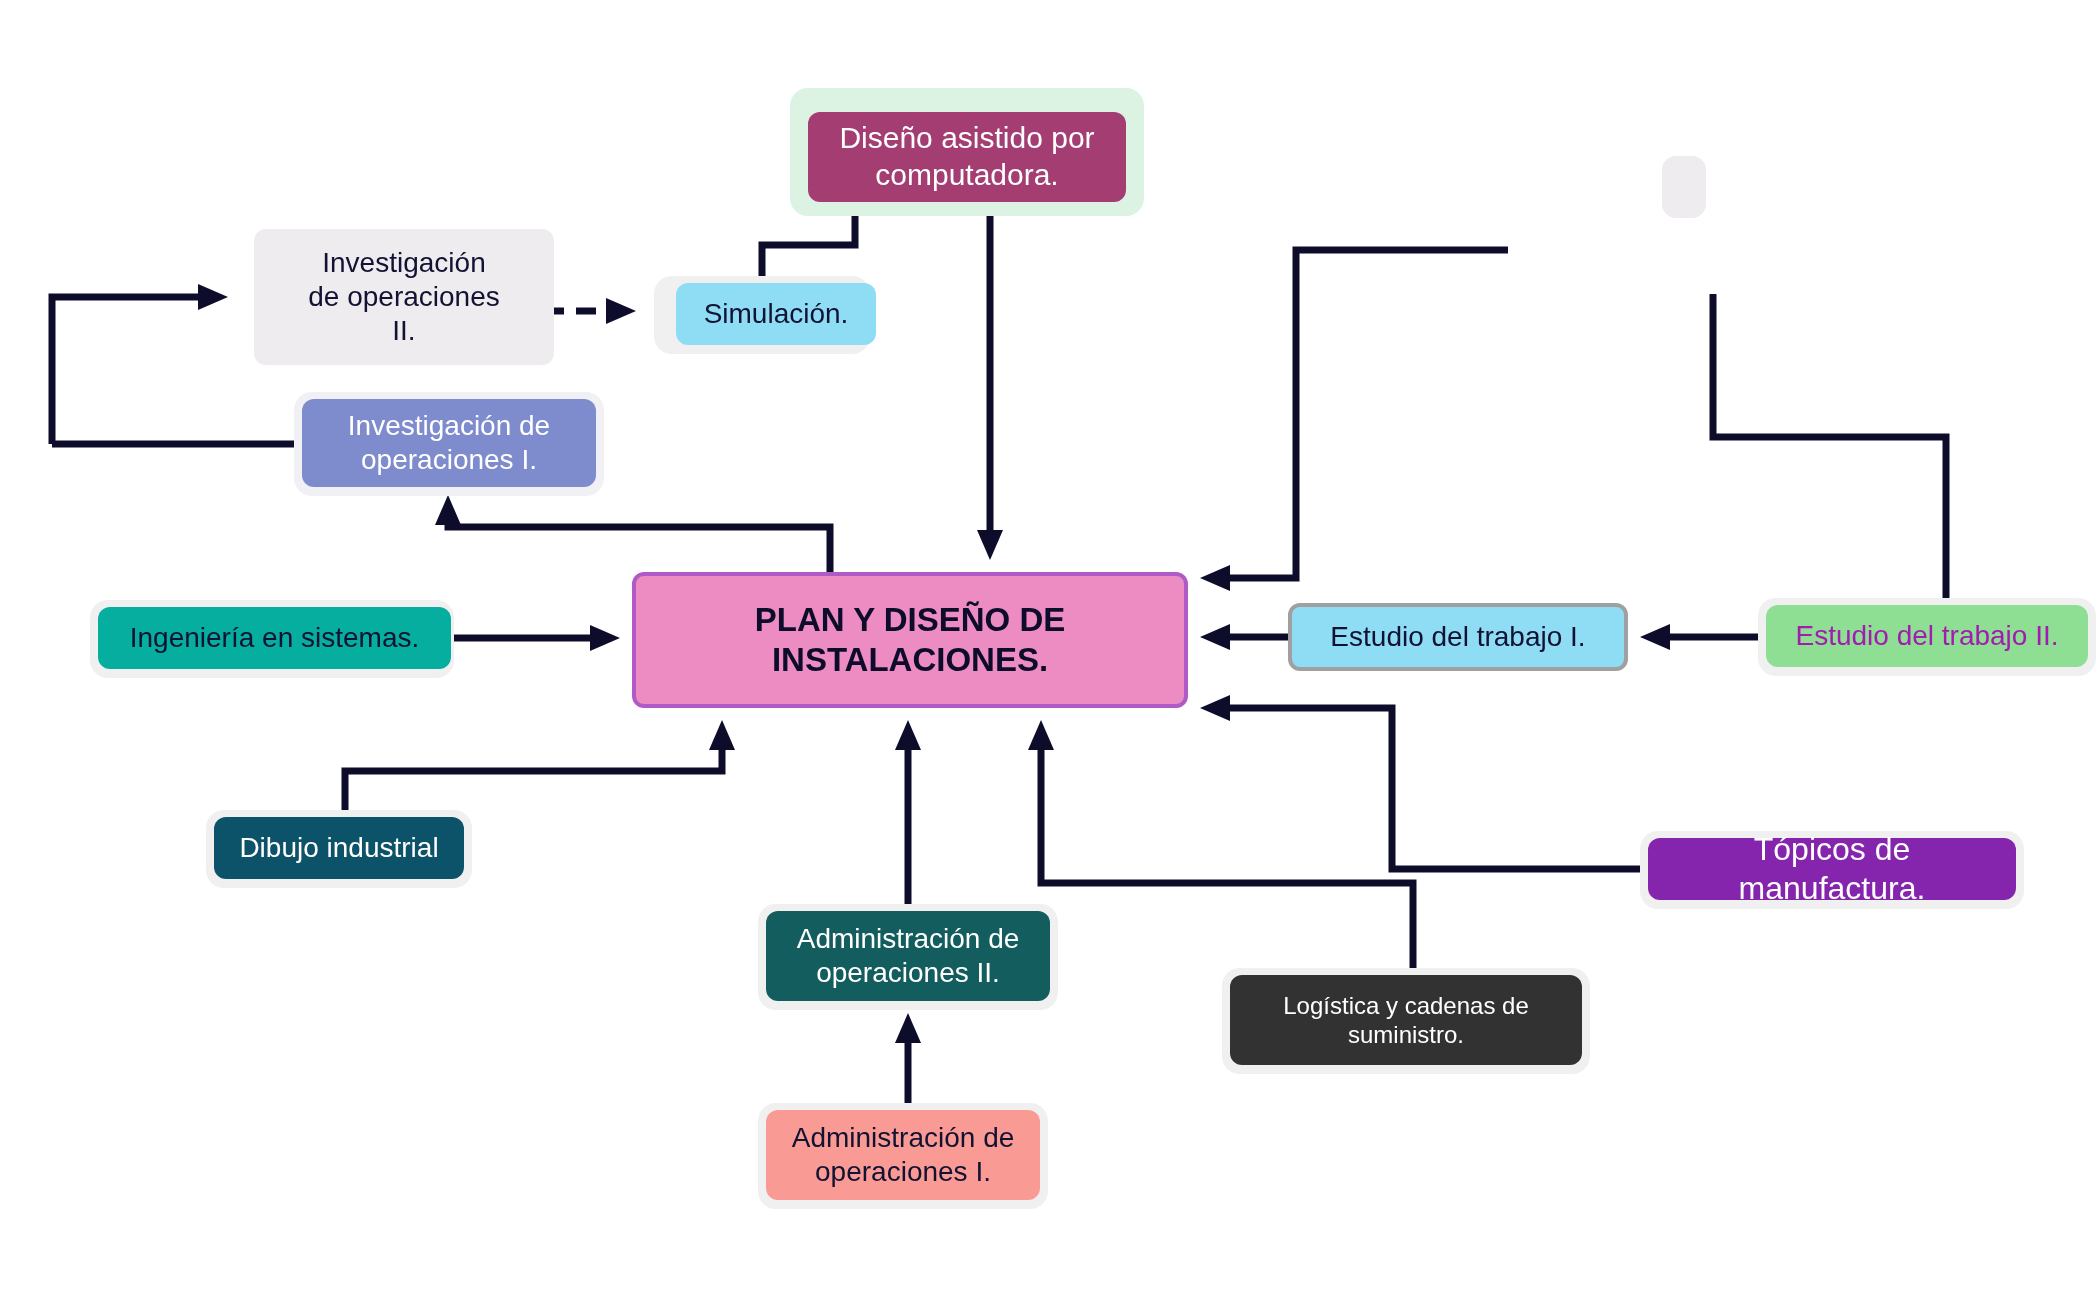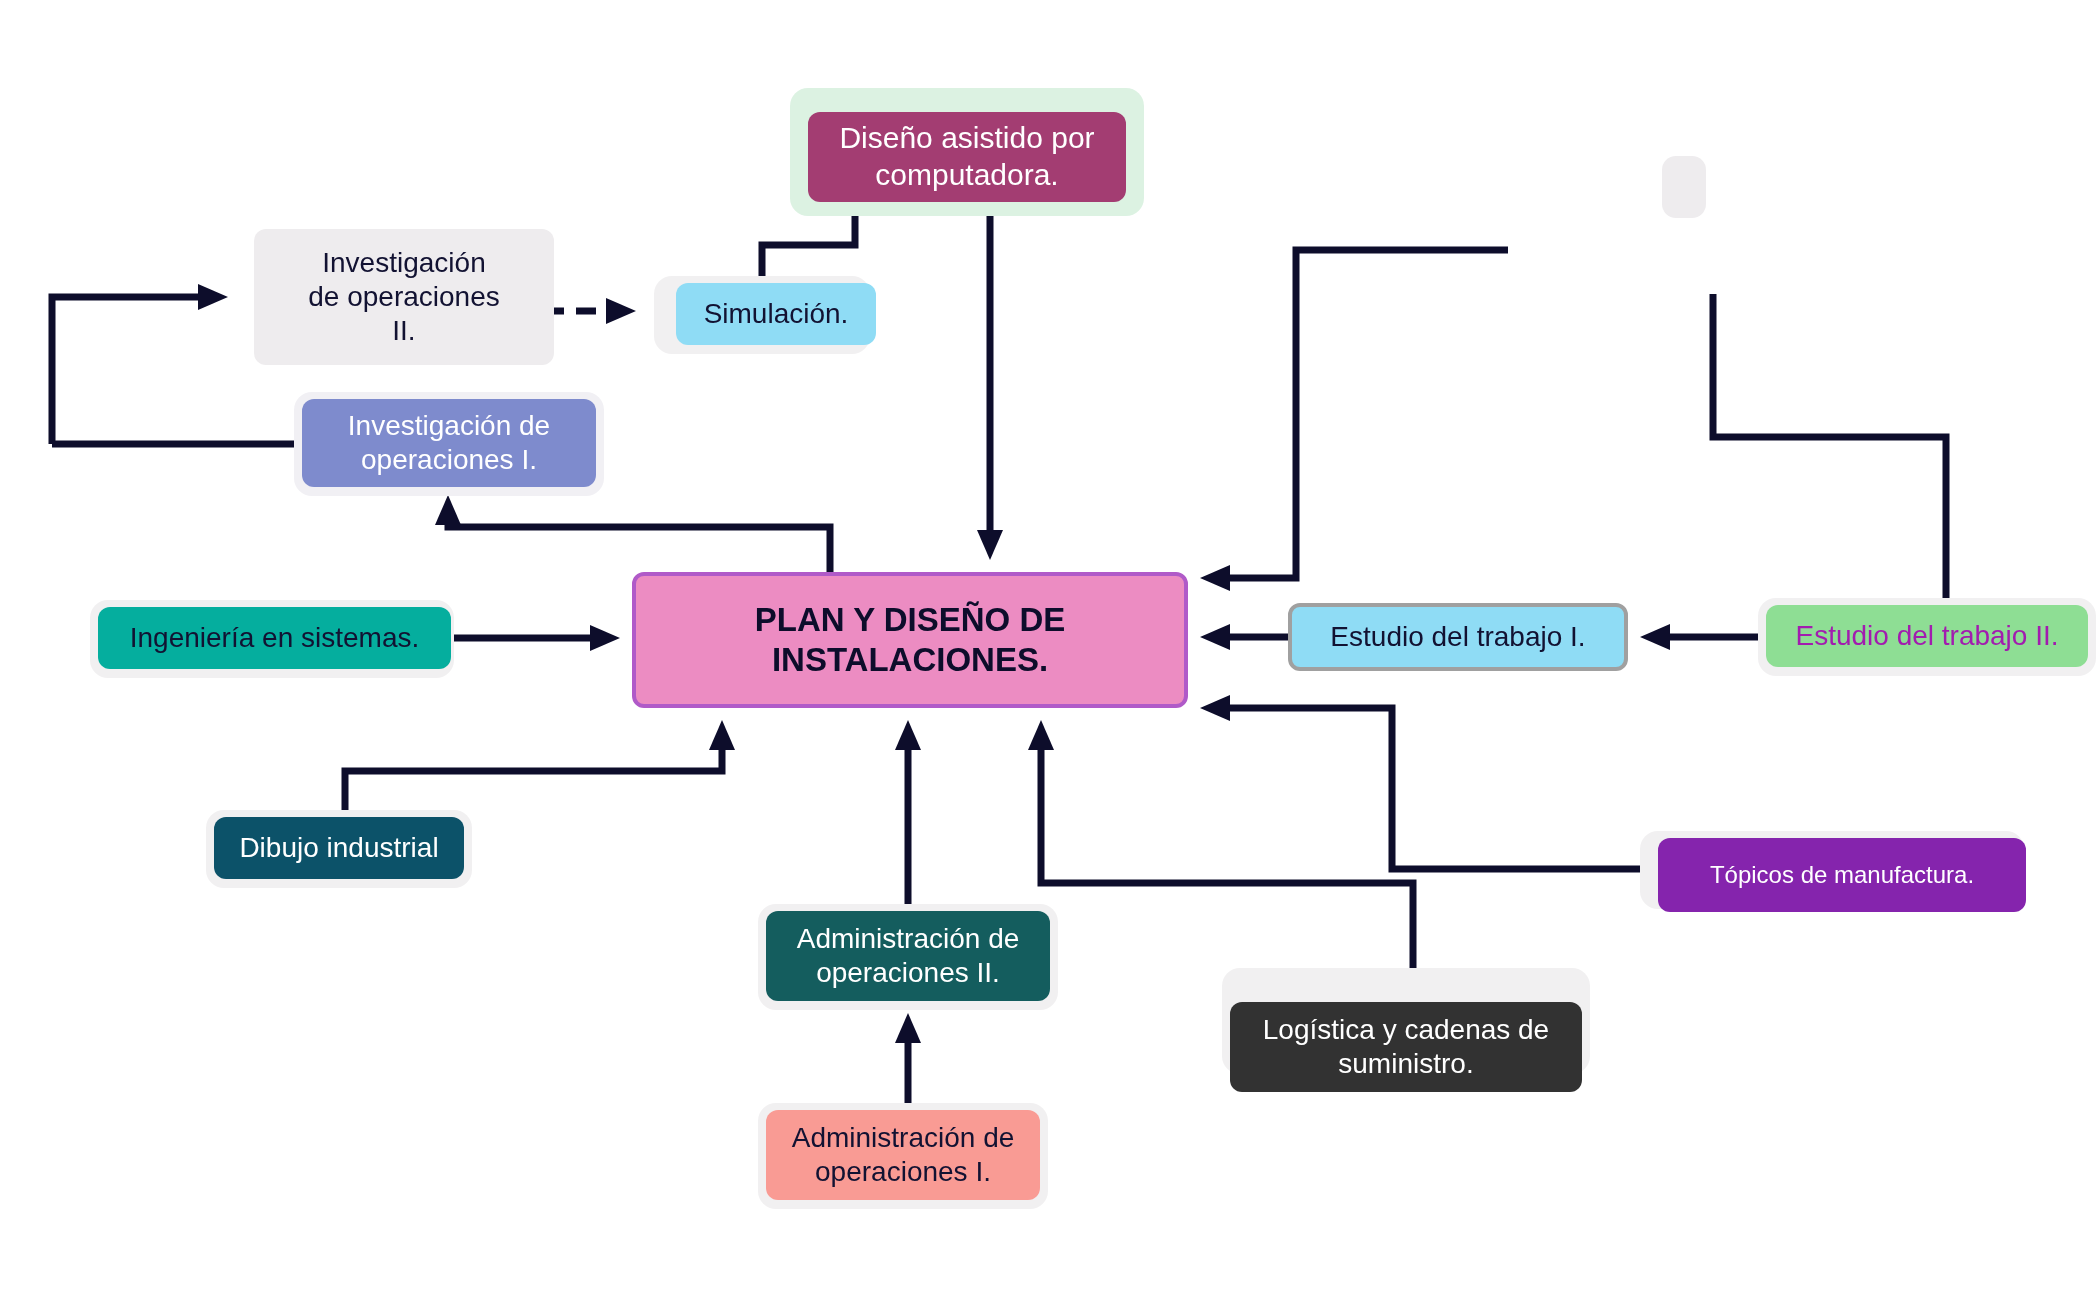--- a/index.html
+++ b/index.html
@@ -179,27 +179,27 @@
       <div>
         <div>Dibujo industrial</div>
       </div>
     </div>
   <div class="node" style="left: 766px; top: 911px; width: 284px; height: 90px; background: rgb(20, 93, 94); color: rgb(255, 255, 255); font-size: 28px; font-weight: 400;">
       <div>
         <div>Administración de</div>
         <div>operaciones II.</div>
       </div>
     </div>
-  <div class="node" style="left: 1230px; top: 975px; width: 352px; height: 90px; background: rgb(50, 50, 50); color: rgb(255, 255, 255); font-size: 28px; font-weight: 400; margin-top: 27px;">
+  <div class="node" style="left: 1230px; top: 975px; width: 352px; height: 90px; background: rgb(50, 50, 50); color: rgb(255, 255, 255); font-size: 24px; font-weight: 400;">
       <div>
         <div>Logística y cadenas de</div>
         <div>suministro.</div>
       </div>
     </div>
-  <div class="node" style="left: 1648px; top: 838px; width: 368px; height: 74px; background: rgb(133, 36, 173); color: rgb(255, 255, 255); font-size: 24px; font-weight: 400; margin-left: 10px;">
+  <div class="node" style="left: 1648px; top: 838px; width: 368px; height: 62px; background: rgb(133, 36, 173); color: rgb(255, 255, 255); font-size: 32px; font-weight: 400;">
       <div>
         <div>Tópicos de manufactura.</div>
       </div>
     </div>
   <div class="node" style="left: 766px; top: 1110px; width: 274px; height: 90px; background: rgb(249, 155, 148); color: rgb(18, 18, 50); font-size: 28px; font-weight: 400;">
       <div>
         <div>Administración de</div>
         <div>operaciones I.</div>
       </div>
     </div>

